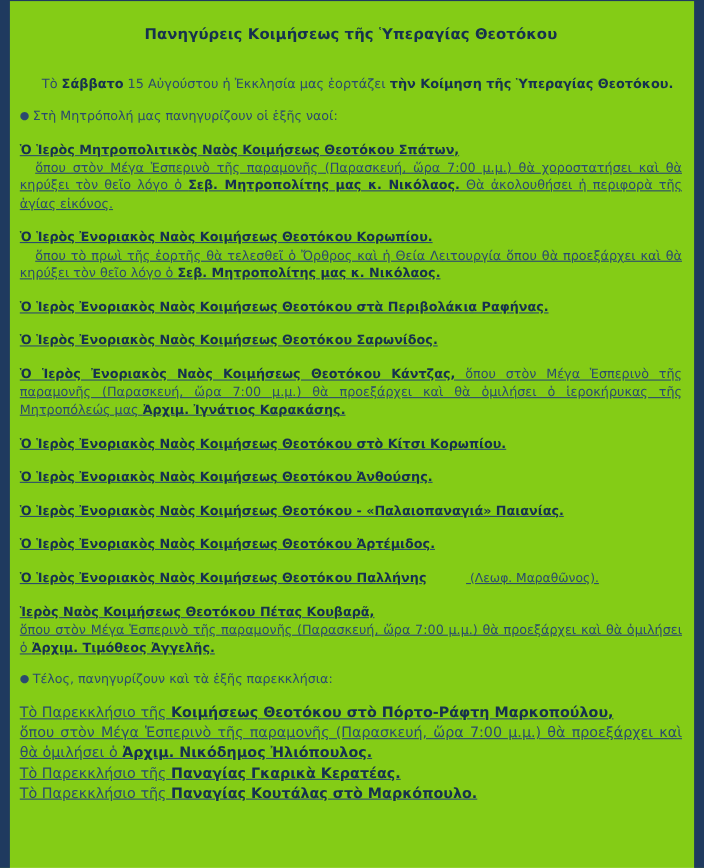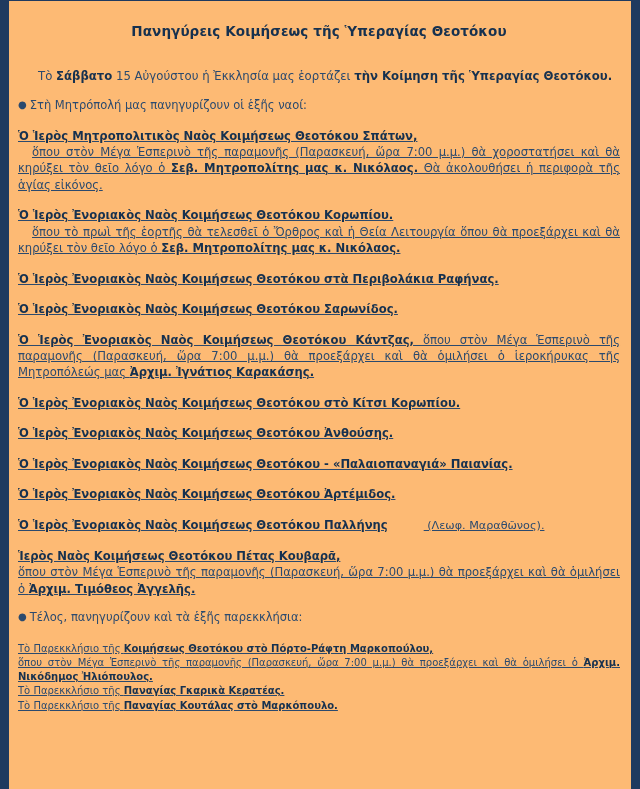--- a/index.html
+++ b/index.html
@@ -5,21 +5,21 @@
   html, body {
     margin: 0;
     padding: 0;
     background: #ffffff;
   }
   #page {
     position: relative;
     width: 640px;
     height: 789px;
     box-sizing: border-box;
-    background: #fdba74;
+    background: #84cc16;
     border-left: 9px solid #1f3a5f;
     border-right: 9px solid #1f3a5f;
     border-top: 1px solid #1f3a5f;
     overflow: hidden;
     font-family: "DejaVu Sans", "Liberation Sans", sans-serif;
     color: #1f3a5f;
   }
   #inner {
     padding: 14px 11px 0 9px;
   }
@@ -65,21 +65,21 @@
   .entry .cont {
     display: block;
     text-indent: 14px;
   }
   .entry .cont-flush {
     display: block;
   }
   b, strong { color: #16314f; font-weight: bold; }
   .small-note { font-size: 11.2px; margin-left: 36px; }
   .chapels .line {
-    font-size: 10px;
+    font-size: 13px;
     line-height: 1.42;
     color: #2b4a6e;
   }
 </style>
 </head>
 <body>
 
 <div id="page">
   <div id="inner">
 

